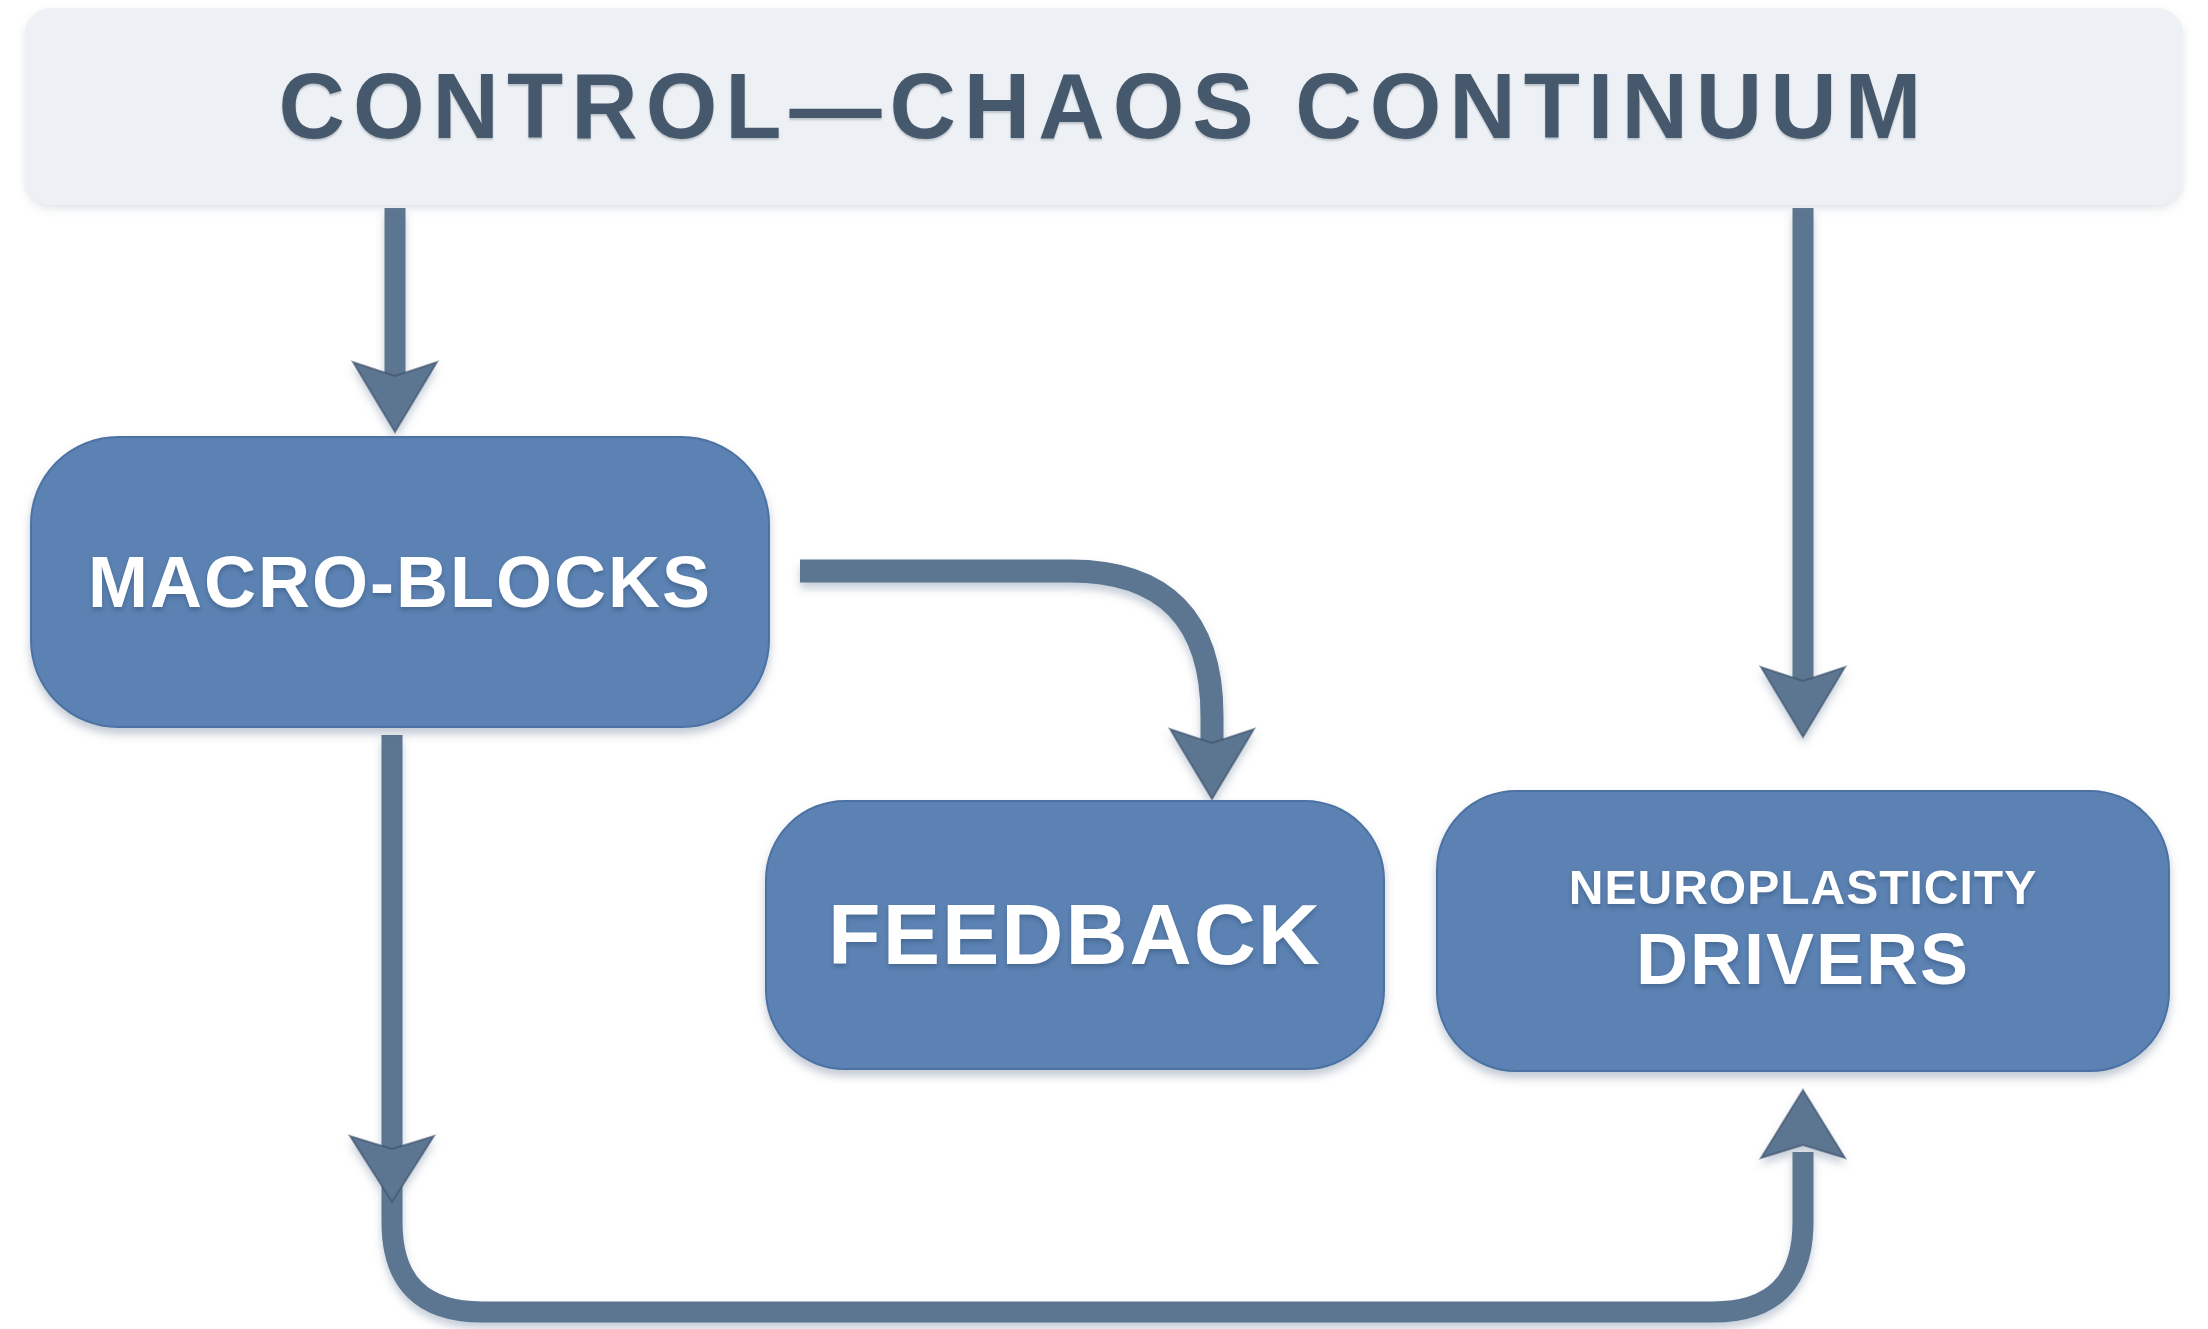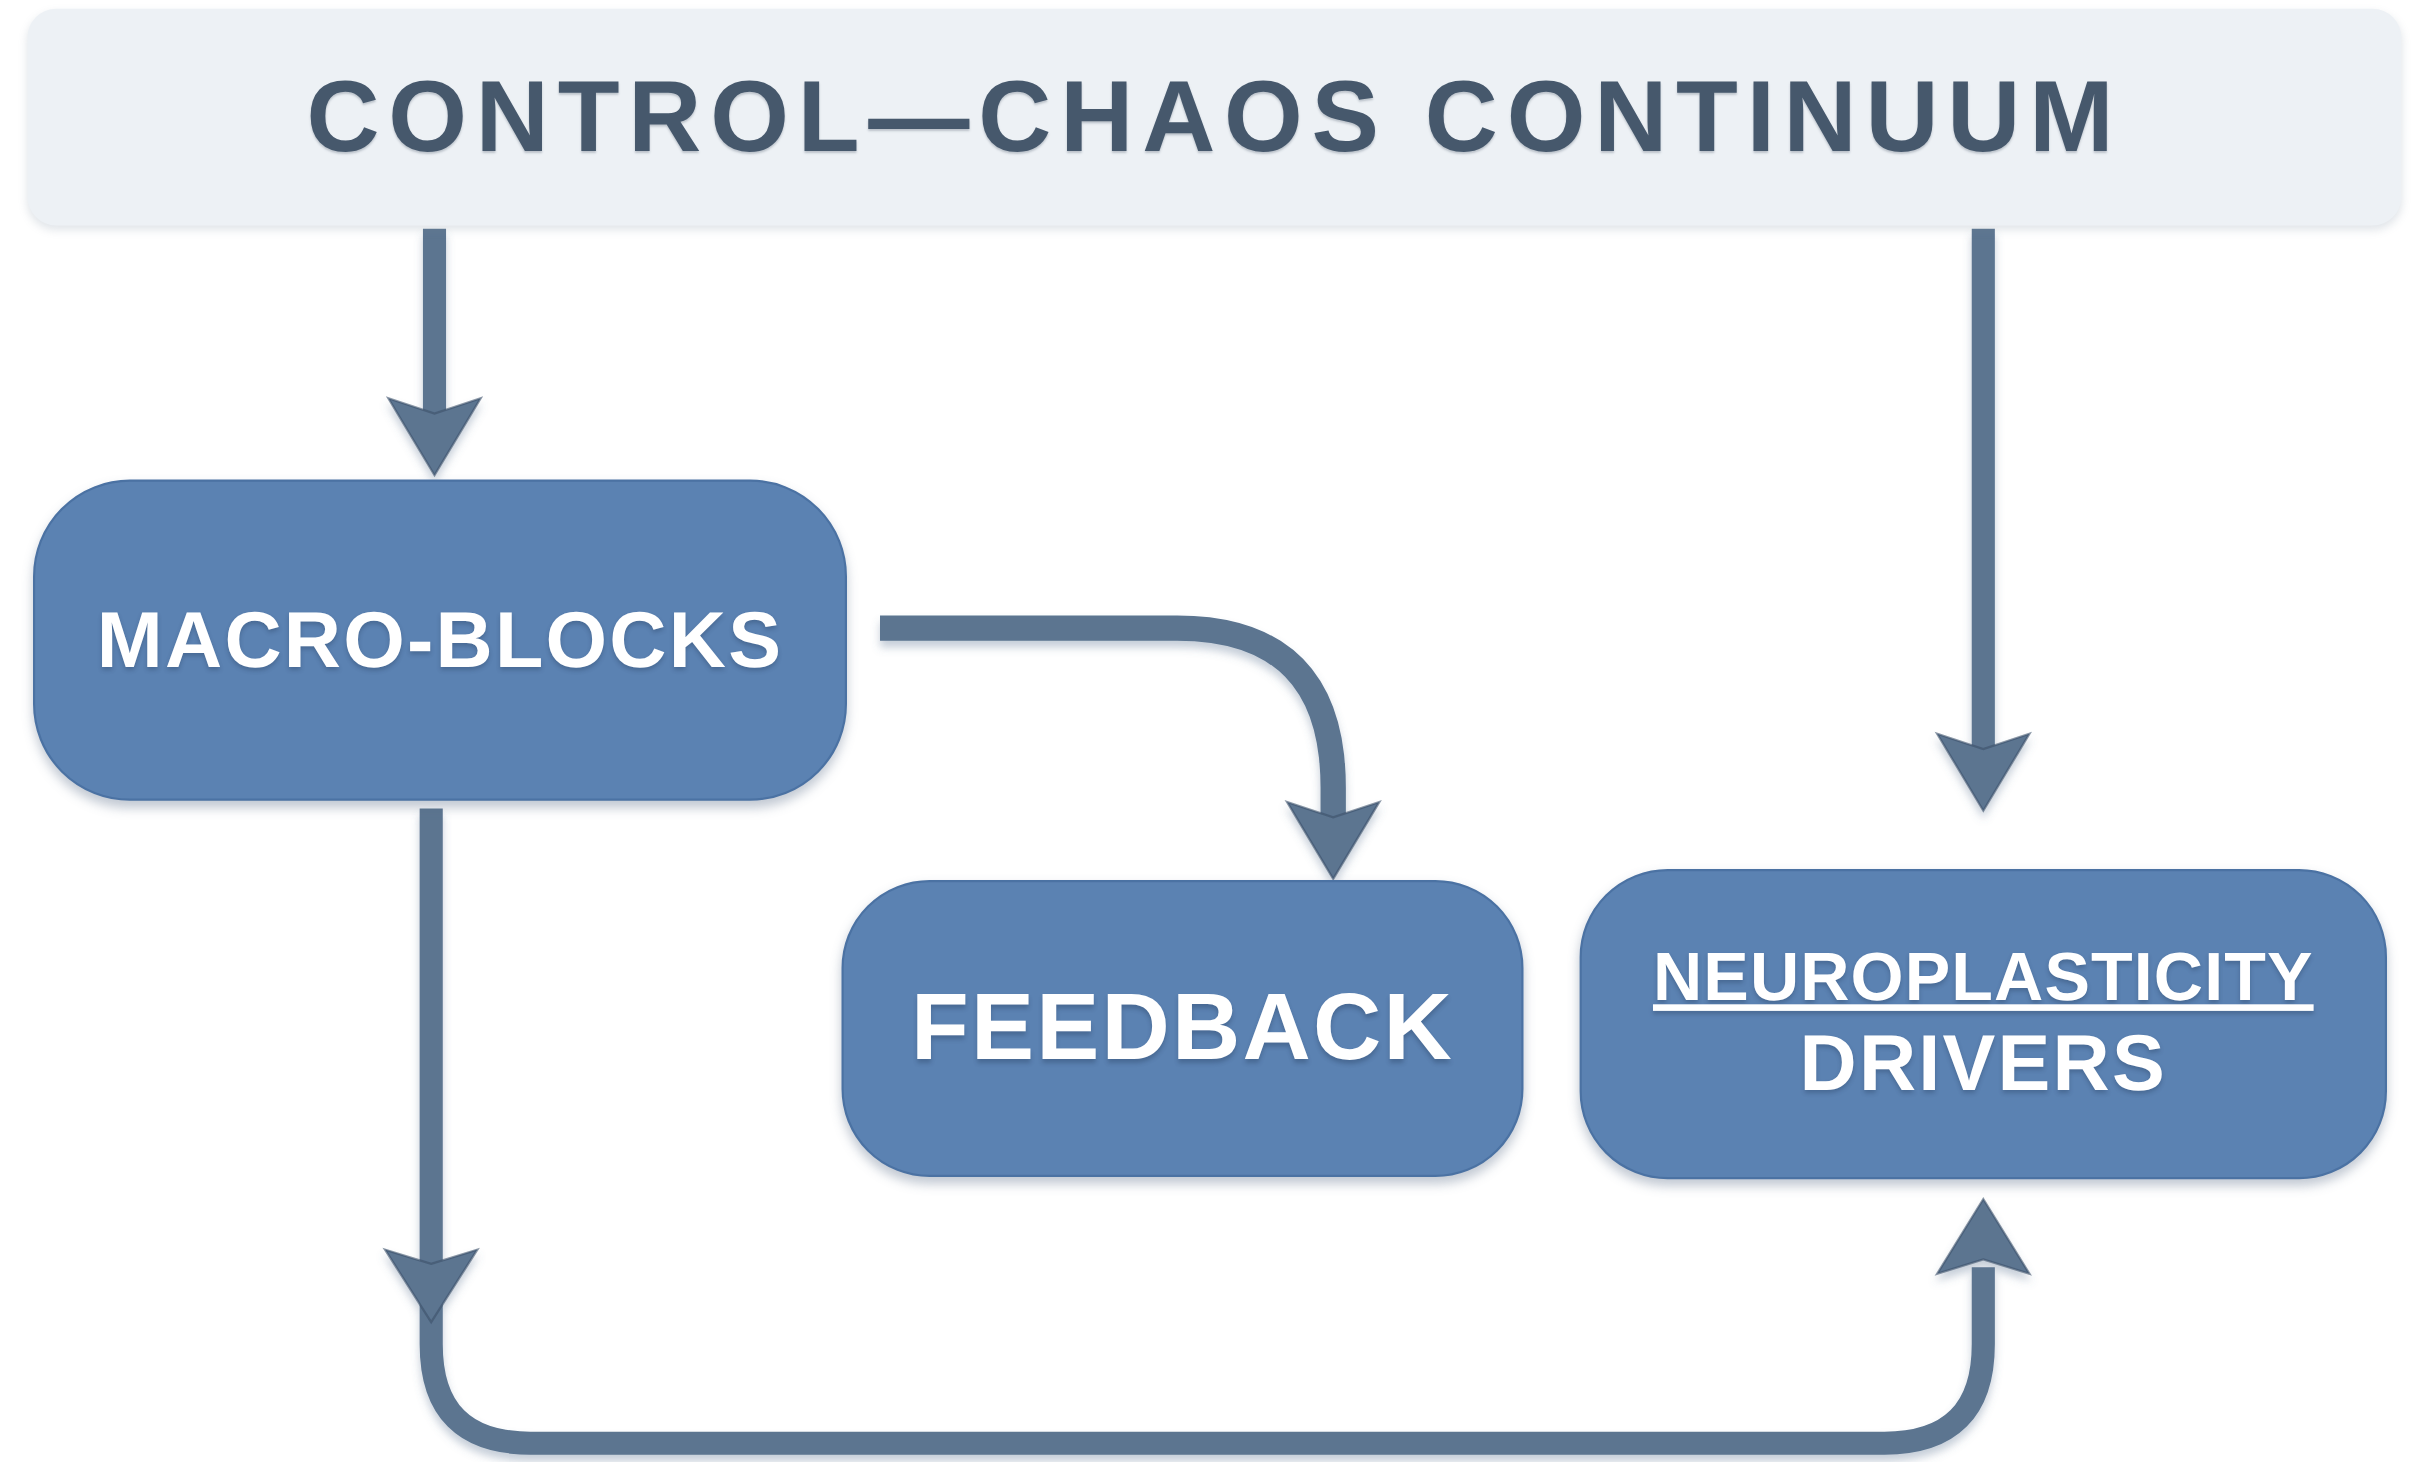--- a/index.html
+++ b/index.html
@@ -51,21 +51,21 @@
     line-height:1.18;
     text-shadow:0 3px 4px rgba(30,50,80,0.30);
     white-space:nowrap;
   }
   .node-adaptive{left:30px;top:436px;width:740px;height:292px;border-radius:88px;}
   .node-adaptive .l1{font-size:78px;letter-spacing:3px;}
   .node-adaptive .l2{font-size:72px;letter-spacing:2px;text-align:right;}
   .node-feedback{left:765px;top:800px;width:620px;height:270px;border-radius:80px;}
   .node-feedback .l1,.node-feedback .l2{font-size:86px;letter-spacing:2px;}
   .node-neuro{left:1436px;top:790px;width:734px;height:282px;border-radius:80px;}
-  .node-neuro .l1{font-size:62px;letter-spacing:1px;text-decoration:underline;}
+  .node-neuro .l1{font-size:48px;letter-spacing:1px;}
   .node-neuro .l2{font-size:72px;letter-spacing:2px;}
   
   .edges{
     position:absolute;left:0;top:0;width:2208px;height:1329px;
     z-index:1;overflow:visible;
   }
   .edges path{
     fill:none;
     stroke:var(--connector);
     stroke-linecap:butt;

